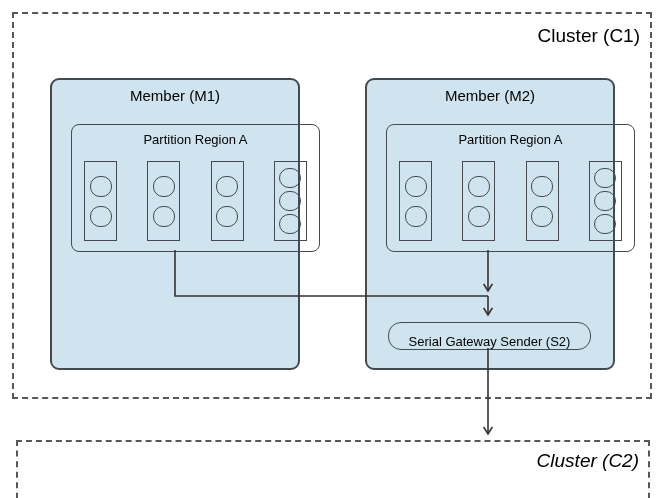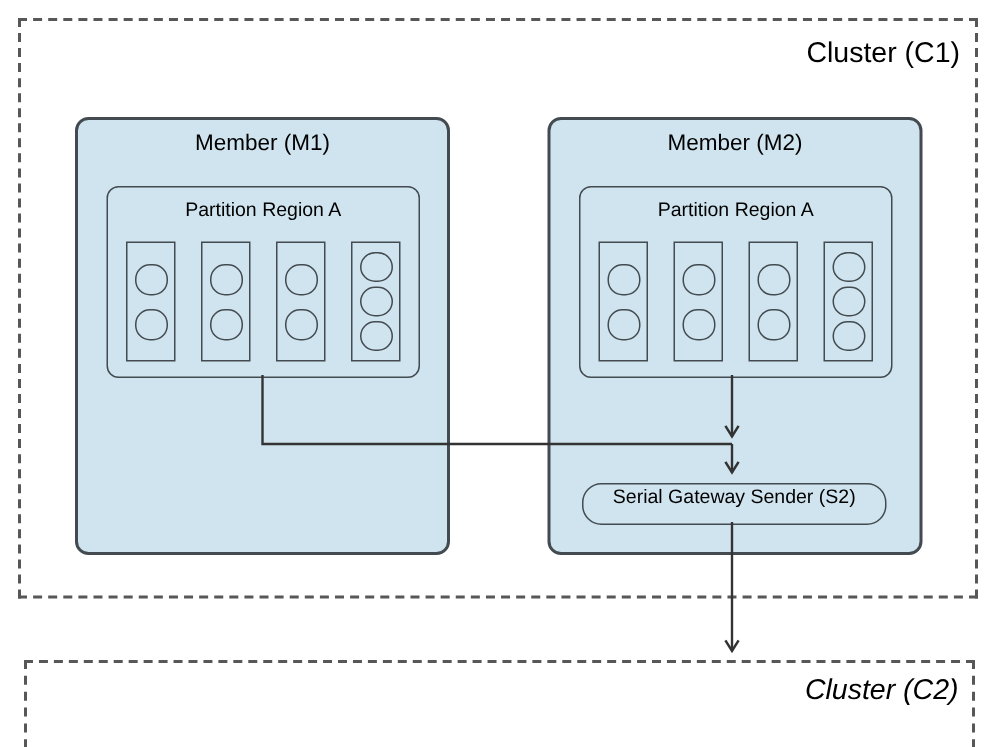--- a/index.html
+++ b/index.html
@@ -53,21 +53,21 @@
   .member-label {
     position: absolute;
     left: 0; right: 0; top: 7px;
     text-align: center;
     font-size: 15px;
     white-space: nowrap;
   }
   .partition {
     position: absolute;
     left: 19px; top: 44px;
-    width: 209px; height: 128px;
+    width: 249px; height: 128px;
     border: 1.5px solid var(--box-border, #434a50);
     border-radius: 8px;
     box-sizing: border-box;
     background: transparent;
   }
   .partition-label {
     position: absolute;
     left: 0; right: 0; top: 7px;
     text-align: center;
     font-size: 13px;
@@ -102,21 +102,21 @@
   .bucket.dense .entry { height: 20px; }
 
   .gateway {
     position: absolute;
     left: 21px; top: 242px;
     width: 203px; height: 28px;
     border: 1.5px solid var(--box-border, #434a50);
     border-radius: 13px;
     box-sizing: border-box;
     display: flex;
-    align-items: flex-start;
+    align-items: flex-end;
     justify-content: center;
     font-size: 13px;
     white-space: nowrap;
     background: transparent;
   }
 
   #arrow-layer {
     position: absolute;
     left: 0; top: 0;
     width: 666px; height: 498px;

